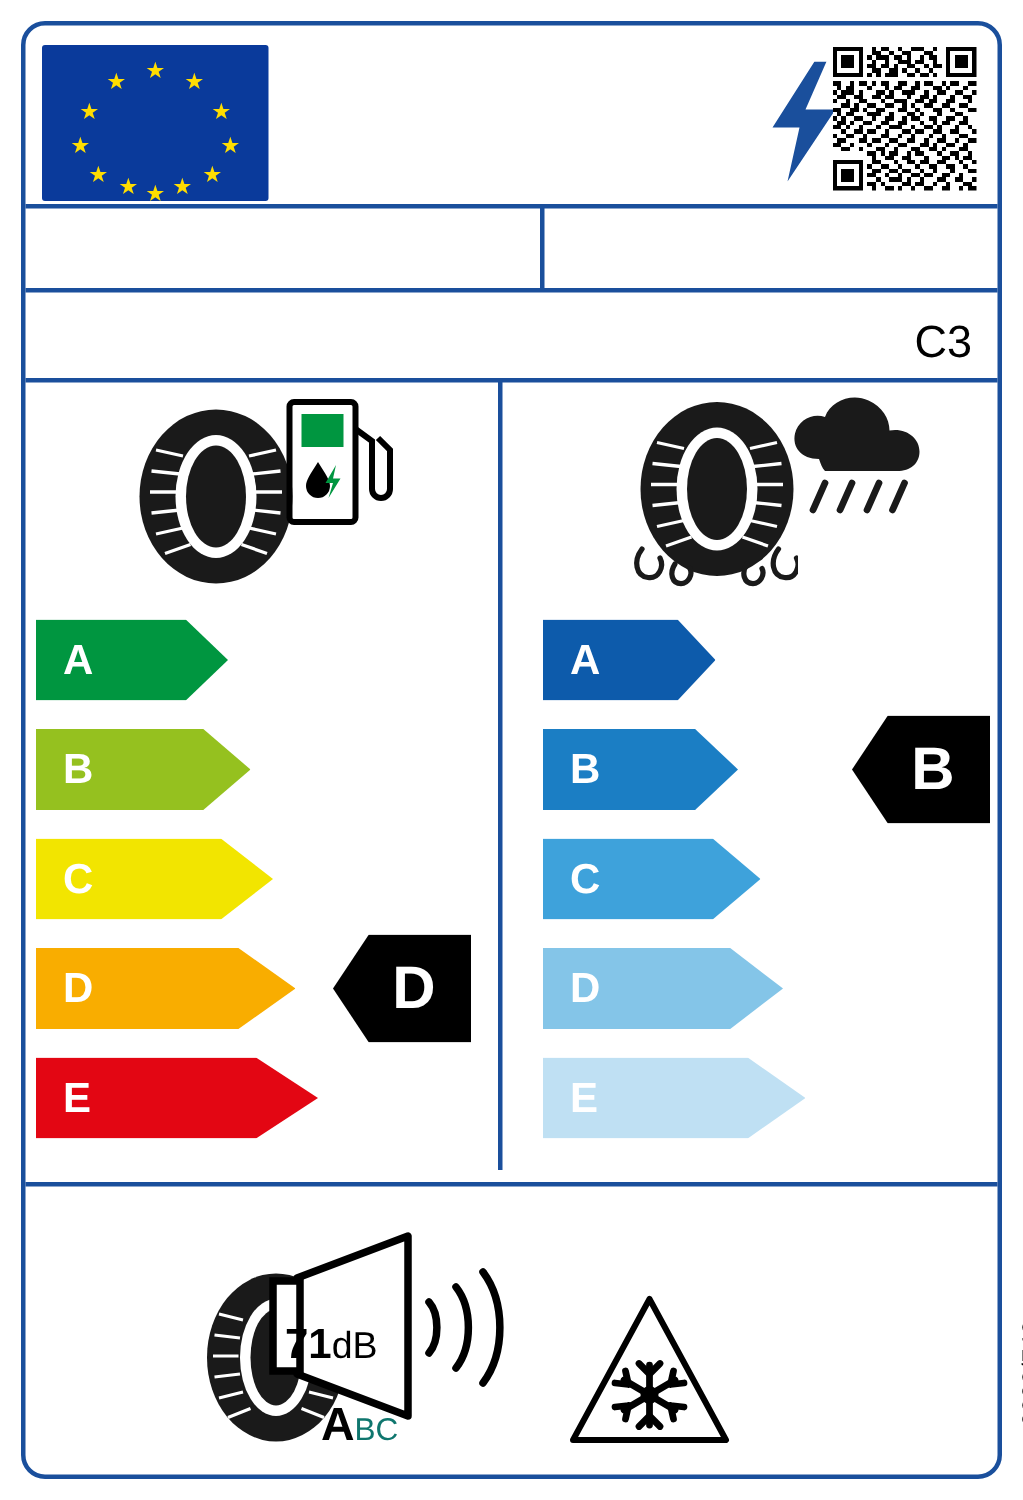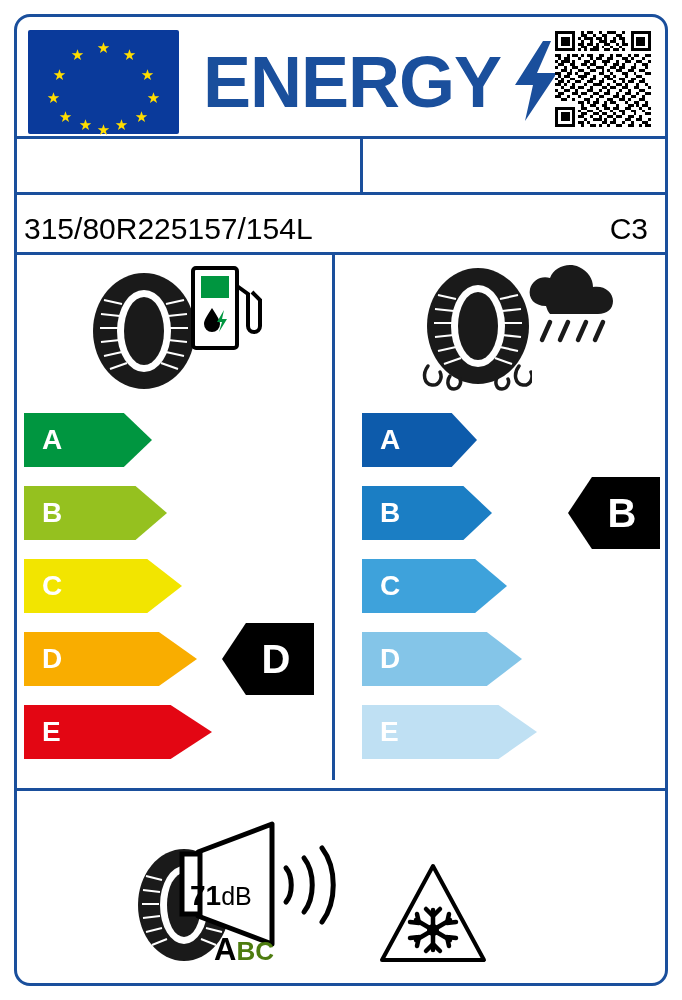--- a/index.html
+++ b/index.html
@@ -169,23 +169,23 @@
     font-size: 25px;
   }
   .noise-class {
     position: absolute;
     left: 214px;
     top: 932px;
     font-size: 31px;
     font-weight: bold;
   }
   .noise-class .dim {
-    font-size: 26px;
-    font-weight: bold;
-    color: #4d7c0f;
+    font-size: 21px;
+    font-weight: normal;
+    color: #0f766e;
   }
   .snow-icon {
     position: absolute;
     left: 378px;
     top: 862px;
     width: 110px;
     height: 104px;
   }
   .date {
     position: absolute;
@@ -213,21 +213,20 @@
       <span class="star" style="left:112px; top:37px;">★</span>
       <span class="star" style="left:18px; top:60px;">★</span>
       <span class="star" style="left:118px; top:60px;">★</span>
       <span class="star" style="left:30px; top:79px;">★</span>
       <span class="star" style="left:106px; top:79px;">★</span>
       <span class="star" style="left:50px; top:87px;">★</span>
       <span class="star" style="left:86px; top:87px;">★</span>
       <span class="star" style="left:68px; top:92px;">★</span>
     </div>
 
-    <div class="energy-word">ENERGY</div>
 
     <div class="bolt">
       <svg width="44" height="80" viewBox="0 0 44 80">
         <polygon points="30,0 2,44 20,44 12,80 44,32 24,32 38,0" fill="#1a4f9c"></polygon>
       </svg>
     </div>
 
     <div class="qr">
       <svg width="96" height="96" viewBox="0 0 33 33" shape-rendering="crispEdges">
         <rect width="33" height="33" fill="#fff"></rect>
@@ -501,21 +500,20 @@
 
   <div class="hline" style="left:17px; top:252px; width:648px;"></div>
 
   <div class="vline" style="left:332px; top:252px; height:528px;"></div>
 
   <div class="hline" style="left:17px; top:788px; width:648px;"></div>
 
   <div class="vline" style="left:360px; top:136px; height:56px;"></div>
 
 
-  <div class="size">315/80R225157/154L</div>
   <div class="classcode">C3</div>
 
   <div style="position:absolute; left:90px; top:270px;">
     <svg width="108" height="122" viewBox="0 0 108 122">
       <ellipse cx="54" cy="61" rx="51" ry="58" fill="#1a1a1a"></ellipse>
       <ellipse cx="54" cy="61" rx="27" ry="41" fill="#ffffff"></ellipse>
       <ellipse cx="54" cy="61" rx="20" ry="34" fill="#1a1a1a"></ellipse>
       <g stroke="#ffffff" stroke-width="2.2">
         <path d="M14 30 L32 34 M11 44 L30 46 M10 58 L29 58 M11 72 L30 70 M14 86 L32 82 M20 99 L37 93"></path>
         <path d="M94 30 L76 34 M97 44 L78 46 M98 58 L79 58 M97 72 L78 70 M94 86 L76 82 M88 99 L71 93"></path>

